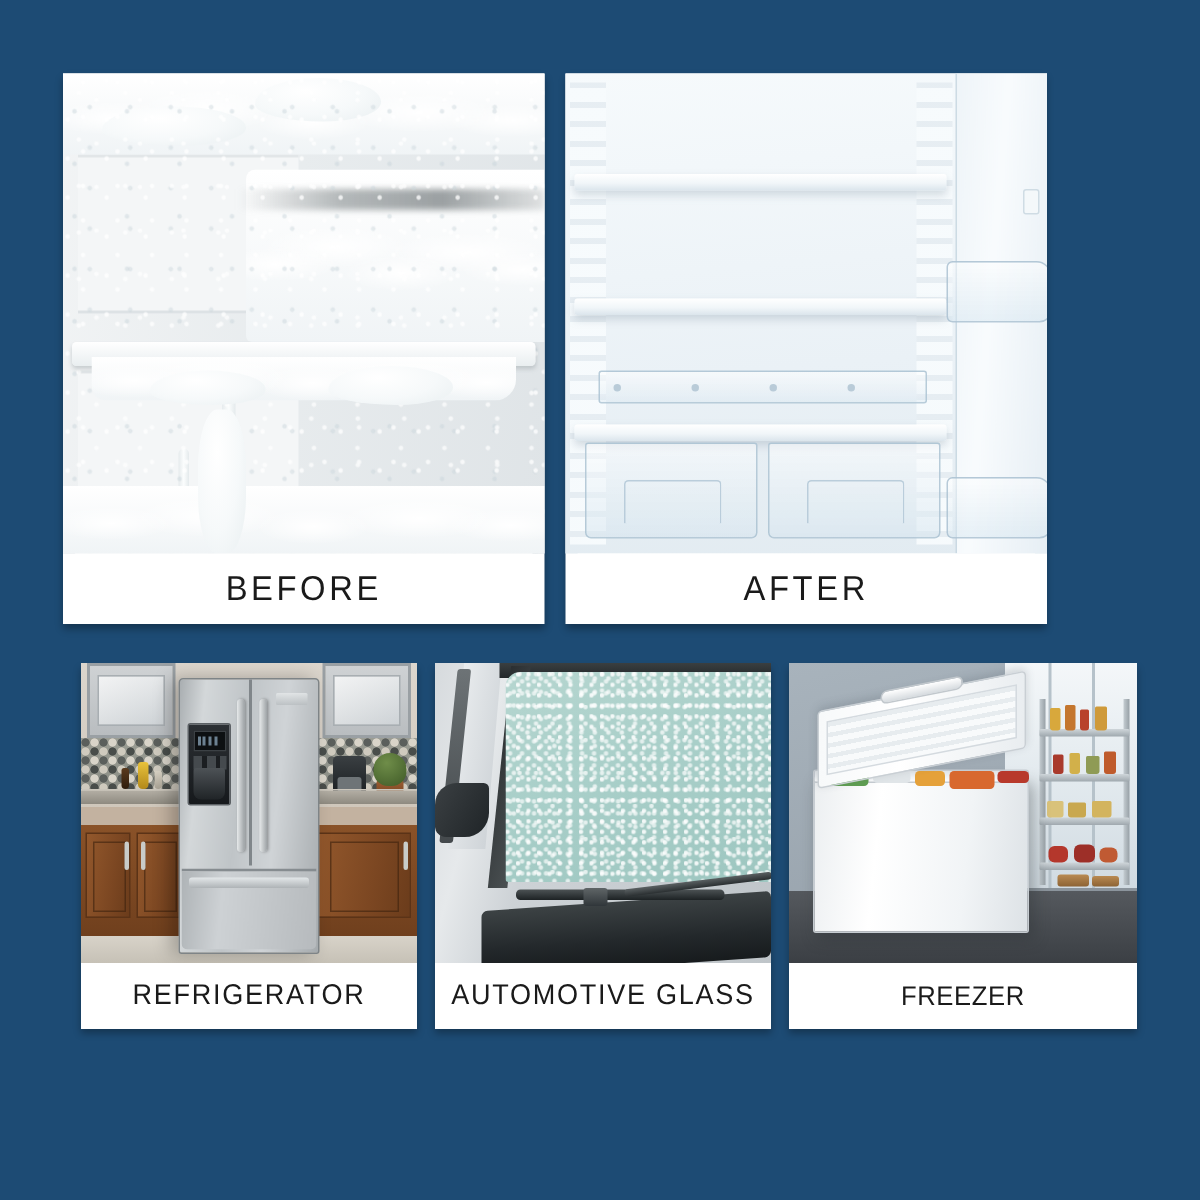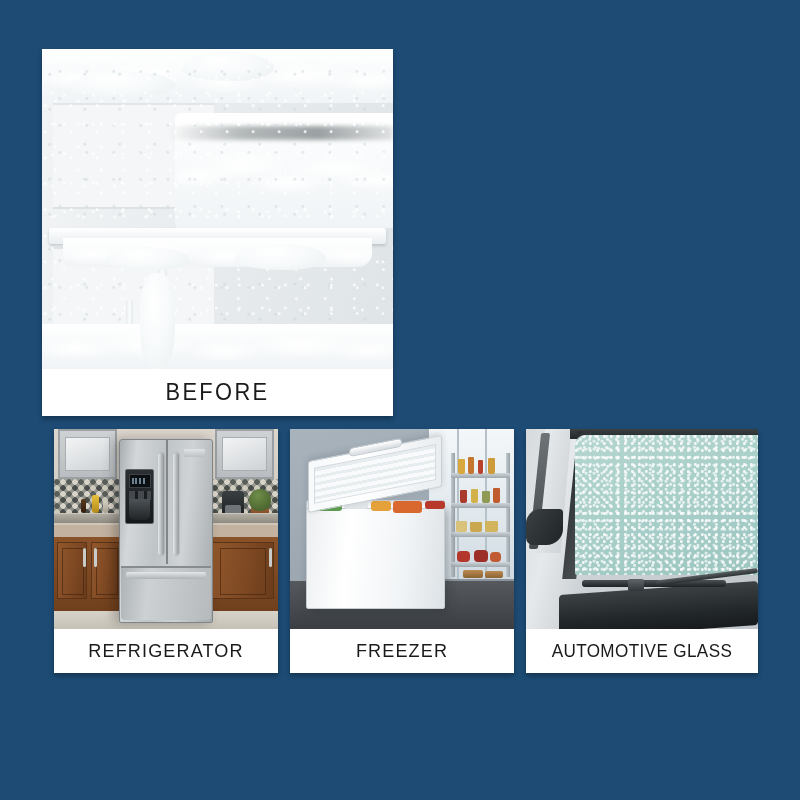--- a/index.html
+++ b/index.html
@@ -49,21 +49,21 @@
   .ba-label {
     flex:1;
     display:flex; align-items:center; justify-content:center;
     background:#fff;
     font-size:23px; letter-spacing:2.5px; color:#1a1a1a;
     transform:scaleX(.95);
   }
 
   
   #bottom-row {
-    margin-top:13px;
+    margin-top:26px;
     width:716px; height:244px;
     display:flex; gap:12px;padding-left:12px;
   }
   .use-card {
     width:230px; height:244px;
     background:#fff;
     display:flex; flex-direction:column;
     box-shadow:0 3px 5px rgba(0,0,0,.30);
   }
   .use-card:last-child { width:238px; }
@@ -459,20 +459,49 @@
         <div class="bf-crust" style="left:6%;top:59%;width:88%;height:9%;border-radius:0 0 14px 10px;"></div>
         <div class="bf-frost" style="left:18%;top:62%;width:24%;height:7%;"></div>
         <div class="bf-frost" style="left:55%;top:61%;width:26%;height:8%;"></div>
 
         <div class="bf-crust" style="top:86%;height:14%;"></div>
         <div class="bf-frost" style="left:28%;top:70%;width:10%;height:30%;border-radius:40%;"></div>
       </div>
       <div class="ba-label">BEFORE</div>
     </div>
 
+    <div class="ba-card">
+      <div class="ba-photo ph-after">
+        <div class="af-back"></div>
+
+        <div class="af-rail l"></div>
+        <div class="af-rail r"></div>
+
+        <div class="af-shelf" style="top:21%;"></div>
+        <div class="af-shelf" style="top:47%;"></div>
+
+        <div class="af-glassfront" style="top:62%;">
+          <i style="left:4%;"></i>
+          <i style="left:28%;"></i>
+          <i style="left:52%;"></i>
+          <i style="left:76%;"></i>
+        </div>
+        <div class="af-shelf" style="top:73%;"></div>
+
+        <div class="af-drawer" style="left:4%;top:77%;width:36%;"></div>
+        <div class="af-drawer" style="left:42%;top:77%;width:36%;"></div>
+
+        <div class="af-door">
+          <div class="af-switch" style="top:24%;"></div>
+        </div>
+        <div class="af-bin" style="top:39%;width:22%;"></div>
+        <div class="af-bin" style="top:84%;width:22%;"></div>
+      </div>
+      <div class="ba-label">AFTER</div>
+    </div>
   </div>
 
   <div id="bottom-row">
 
     <div class="use-card">
       <div class="use-photo ph-fridge">
         <div class="fr-upper"></div>
 
         <div class="fr-cab-top" style="left:2%;width:26%;">
             <i></i>
@@ -523,20 +552,39 @@
             <div class="fr-disp-well"></div>
           </div>
 
           <div class="fr-vhandle" style="left:41%;top:7%;height:56%;"></div>
           <div class="fr-vhandle" style="left:58%;top:7%;height:56%;"></div>
 
           <div class="fr-freezer"></div>
         </div>
       </div>
       <div class="use-label">REFRIGERATOR</div>
+    </div>
+
+    <div class="use-card">
+      <div class="use-photo ph-auto">
+        <div class="au-body"></div>
+        <div class="au-pillar"></div>
+        <div class="au-seal"></div>
+        <div class="au-mirror"></div>
+
+        <div class="au-trim-top"></div>
+        <div class="au-glassedge"></div>
+        <div class="au-glass"></div>
+
+        <div class="au-cowl"></div>
+        <div class="au-wiper" style="left:24%;bottom:21%;width:62%;"></div>
+        <div class="au-wiper-arm" style="left:56%;bottom:28%;width:44%;transform:rotate(-7deg);transform-origin:right bottom;"></div>
+        <div class="au-wiper-joint" style="left:44%;bottom:19%;"></div>
+      </div>
+      <div class="use-label">AUTOMOTIVE GLASS</div>
     </div>
 
     <div class="use-card">
       <div class="use-photo ph-freezer">
         <div class="fz-wall"></div>
         <div class="fz-window">
           <i style="left:33%;"></i>
           <i style="left:66%;"></i>
         </div>
         <div class="fz-floorline"></div>
@@ -574,33 +622,14 @@
         <div class="fz-food" style="left:36%;bottom:59%;width:9%;height:5%;background:#e5a13a;"></div>
         <div class="fz-food" style="left:46%;bottom:58%;width:13%;height:6%;background:#d8682e;"></div>
         <div class="fz-food" style="left:60%;bottom:60%;width:9%;height:4%;background:#b8392b;"></div>
         <div class="fz-lid">
           <div class="fz-lid-inner"></div>
           <div class="fz-lidhandle"></div>
         </div>
       </div>
       <div class="use-label">FREEZER</div>
     </div>
-
-    <div class="use-card">
-      <div class="use-photo ph-auto">
-        <div class="au-body"></div>
-        <div class="au-pillar"></div>
-        <div class="au-seal"></div>
-        <div class="au-mirror"></div>
-
-        <div class="au-trim-top"></div>
-        <div class="au-glassedge"></div>
-        <div class="au-glass"></div>
-
-        <div class="au-cowl"></div>
-        <div class="au-wiper" style="left:24%;bottom:21%;width:62%;"></div>
-        <div class="au-wiper-arm" style="left:56%;bottom:28%;width:44%;transform:rotate(-7deg);transform-origin:right bottom;"></div>
-        <div class="au-wiper-joint" style="left:44%;bottom:19%;"></div>
-      </div>
-      <div class="use-label">AUTOMOTIVE GLASS</div>
-    </div>
   </div>
 </div>
 
 </body></html>

